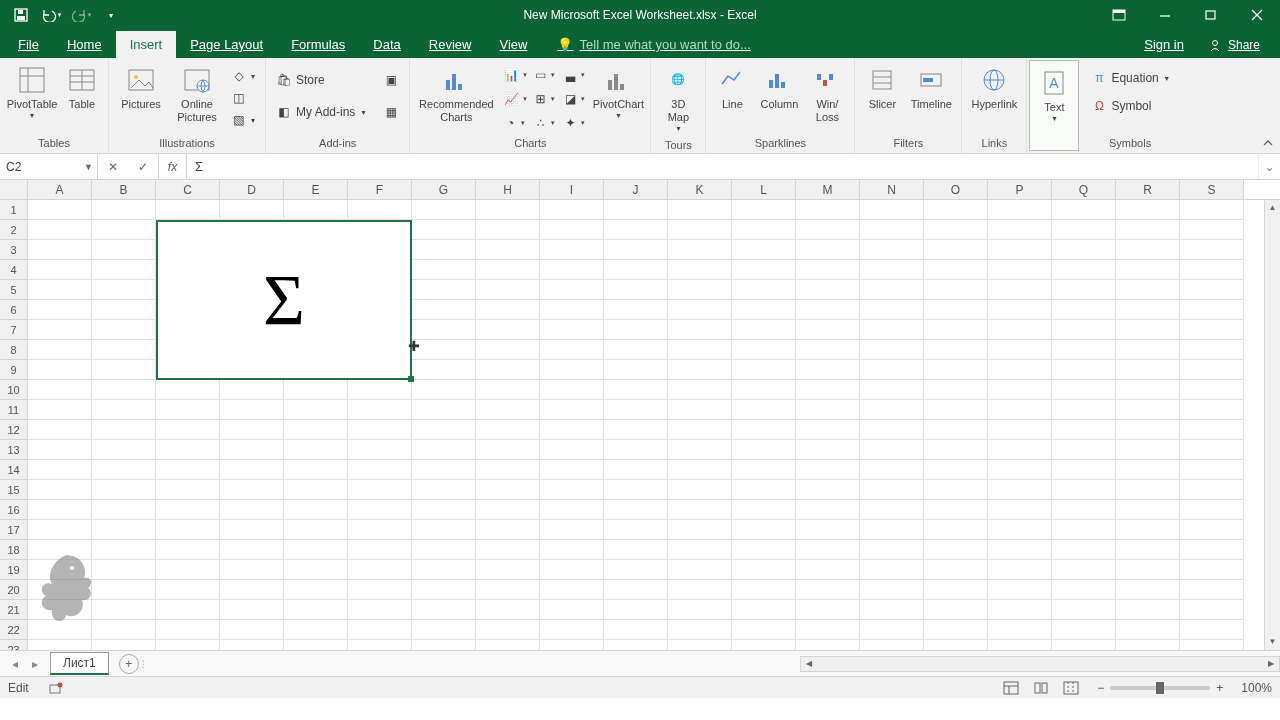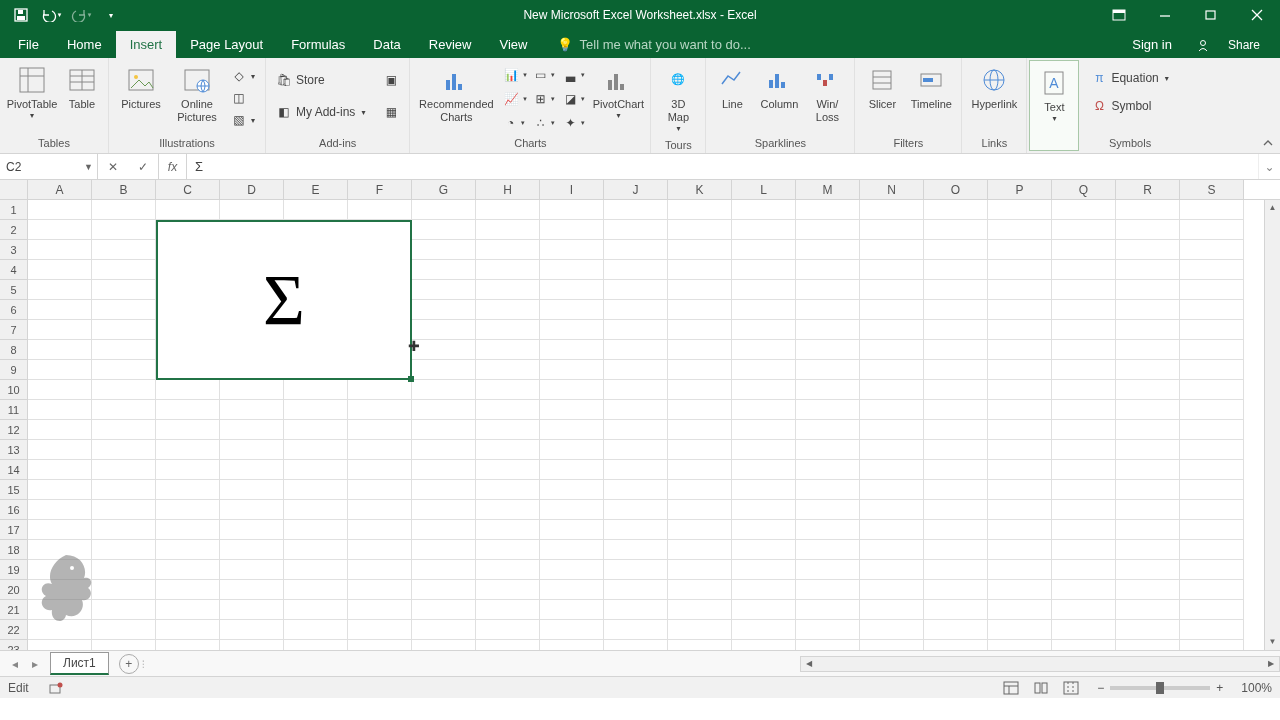--- a/index.html
+++ b/index.html
@@ -7,28 +7,28 @@
 
 
 .titlebar { height: 30px; background: #0a6332; display: flex; align-items: center; color: #fff; position: relative; }
 .titlebar .qa { display: flex; align-items: center; gap: 0; padding-left: 6px; }
 .titlebar .qa .qbtn { width: 30px; height: 28px; display: flex; align-items: center; justify-content: center; cursor: pointer; }
 .titlebar .title { position: absolute; left: 50%; transform: translateX(-50%); font-size: 12px; }
 .titlebar .win-controls { margin-left: auto; display: flex; }
 .titlebar .win-controls .wbtn { width: 46px; height: 30px; display: flex; align-items: center; justify-content: center; cursor: pointer; }
 
 
-.ribbontabs { height: 28px; background: #0a6332; display: flex; align-items: flex-end; color: #fff; padding-left: 4px; }
+.ribbontabs { height: 28px; background: #0a6332; display: flex; align-items: flex-end; color: #fff; padding-left: 4px; text-decoration: underline; }
 .ribbontabs .tab { padding: 6px 14px; font-size: 13px; cursor: pointer; }
 .ribbontabs .tab.active { background: #f1f1f1; color: #217346; }
 .ribbontabs .file { background: #0a6332; }
 .ribbontabs .tell { margin-left: 6px; color: #b8d6c4; display: flex; align-items: center; gap: 6px; font-size: 13px; padding: 6px 10px; }
 .ribbontabs .right { margin-left: auto; display: flex; align-items: center; color: #fff; padding-right: 8px; }
 .ribbontabs .right .signin { padding: 6px 12px; font-size: 13px; cursor: pointer; }
-.ribbontabs .right .share { padding: 6px 12px; display: flex; align-items: center; gap: 18px; cursor: pointer; }
+.ribbontabs .right .share { padding: 6px 12px; display: flex; align-items: center; gap: 6px; cursor: pointer; }
 
 
 .ribbon { height: 96px; background: #f1f1f1; border-bottom: 1px solid #d4d4d4; display: flex; position: relative; }
 .group { border-right: 1px solid #e1e1e1; display: flex; flex-direction: column; align-items: center; padding: 2px 6px 0 6px; }
 .group .body { flex: 1; display: flex; align-items: flex-start; gap: 4px; padding-top: 2px; }
 .group .label { font-size: 11px; color: #555; padding: 3px 0 4px; text-align: center; width: 100%; }
 .bigbtn { display: flex; flex-direction: column; align-items: center; width: 52px; padding: 2px; cursor: pointer; text-align: center; font-size: 11px; line-height: 1.2; }
 .bigbtn .ic { width: 32px; height: 32px; margin-bottom: 2px; display:flex; align-items:center; justify-content:center; }
 .bigbtn.wide { width: 80px; }
 .smallstack { display: flex; flex-direction: column; gap: 2px; }

